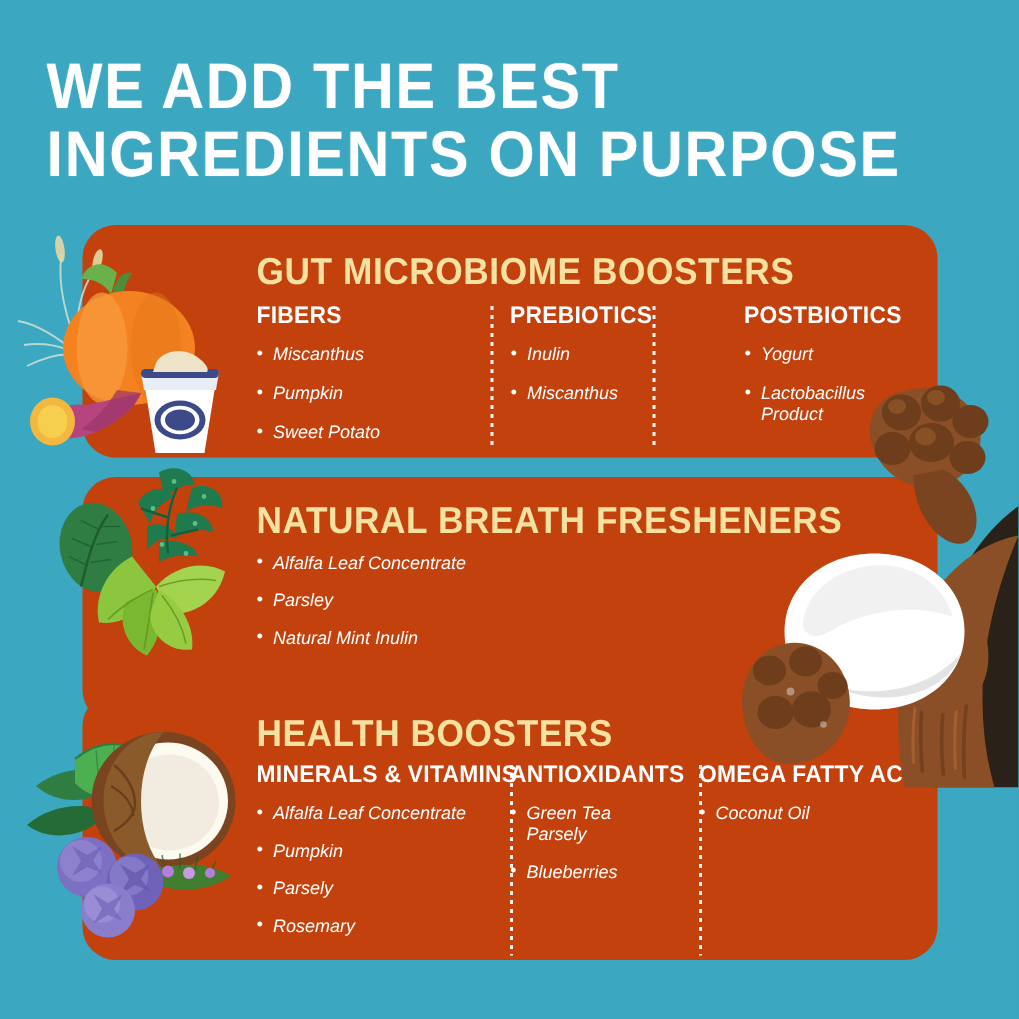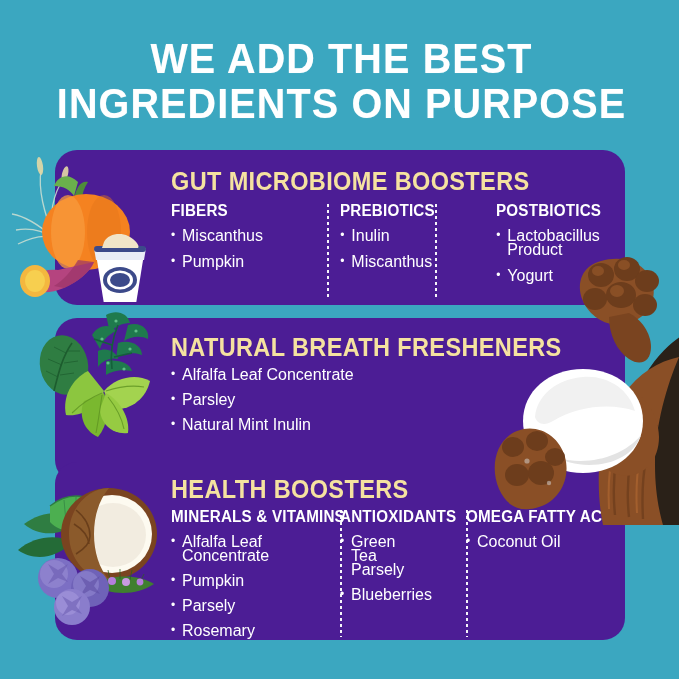--- a/index.html
+++ b/index.html
@@ -17,21 +17,21 @@
     background: #3ba7c0;
     overflow: hidden;
     font-family: "Liberation Sans", sans-serif;
   }
 
   
   .headline {
     position: absolute;
     left: 4px; right: 0;
     top: 36px;
-    text-align: center;
+    text-align: left;
     z-index: 6;
     pointer-events: none;
   }
   .headline-line {
     display: block;
     color: #ffffff;
     font-family: "Liberation Sans Narrow", "Liberation Sans", sans-serif;
     font-weight: bold;
     font-size: 43px;
     line-height: 45px;
@@ -39,21 +39,21 @@
     transform: scaleX(0.92);
     text-shadow: 0 0 1px rgba(255,255,255,0.35);
   }
   .headline-line.l2 { font-size: 43px; }
 
   
   .card {
     position: absolute;
     left: 55px;
     width: 570px;
-    background: #4c1d95;
+    background: #c2410c;
     border-radius: 22px;
     z-index: 2;
   }
   #card-1 { top: 150px; height: 155px; }
   #card-2 { top: 318px; height: 164px; }
   #card-3 { top: 462px; height: 178px; }
 
   .card-title {
     position: absolute;
     color: #f5e2a0;
@@ -96,25 +96,26 @@
   }
 
   ul.items {
     list-style: none;
     margin: 0;
     padding: 0;
   }
   ul.items li {
     position: relative;
     color: #ffffff;
-    font-size: 16px;
+    font-size: 12px;
     line-height: 14px;
     padding-left: 11px;
     margin-bottom: 12px;
     max-width: 150px;
+    font-style: italic;
   }
   ul.items li::before {
     content: "•";
     position: absolute;
     left: 0;
     top: -1px;
     font-size: 12px;
     color: #ffffff;
   }
 
@@ -343,34 +344,35 @@
   <div class="card" id="card-1">
     <div class="card-title">GUT MICROBIOME BOOSTERS</div>
     <div class="divider d1"></div>
     <div class="divider d2"></div>
     <div class="cols">
       <div class="col" style="width:156px">
         <div class="col-head">FIBERS</div>
         <ul class="items">
           <li>Miscanthus</li>
           <li>Pumpkin</li>
+          <li>Sweet Potato</li>
         </ul>
       </div>
       <div class="col" style="width:108px">
         <div class="col-head">PREBIOTICS</div>
         <ul class="items">
           <li>Inulin</li>
           <li>Miscanthus</li>
         </ul>
       </div>
       <div class="col" style="width:150px">
         <div class="col-head">POSTBIOTICS</div>
         <ul class="items">
+          <li>Yogurt</li>
           <li style="max-width:100px">Lactobacillus Product</li>
-          <li>Yogurt</li>
         </ul>
       </div>
     </div>
   </div>
 
   <div class="card" id="card-2">
     <div class="card-title">NATURAL BREATH FRESHENERS</div>
     <div class="cols">
       <div class="col" style="width:420px">
         <ul class="items">

